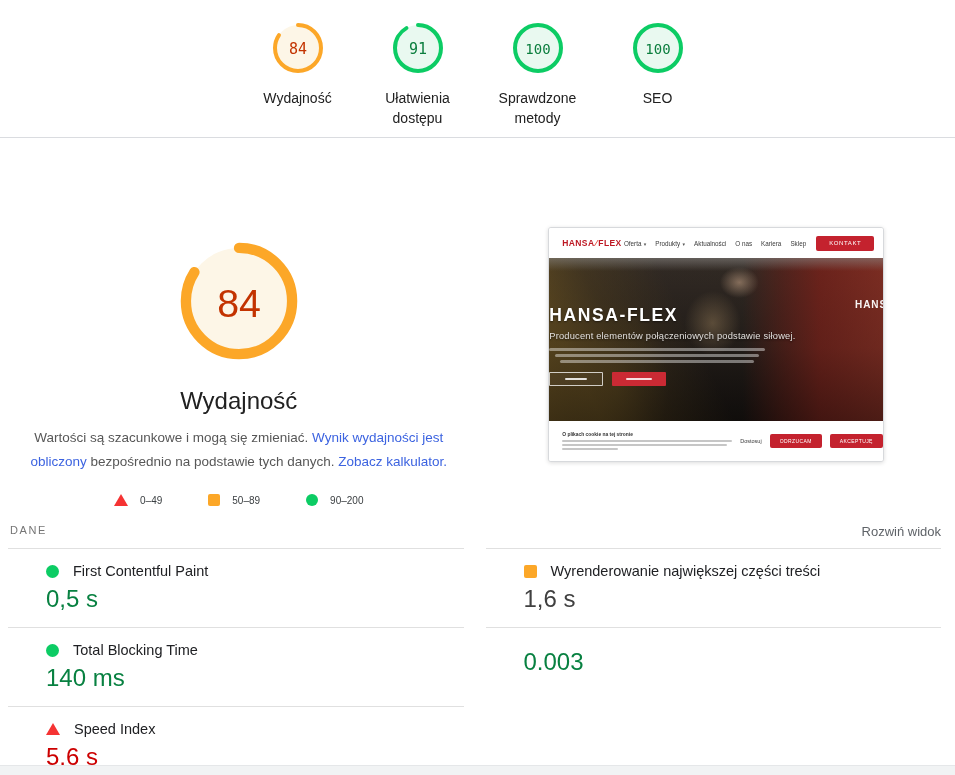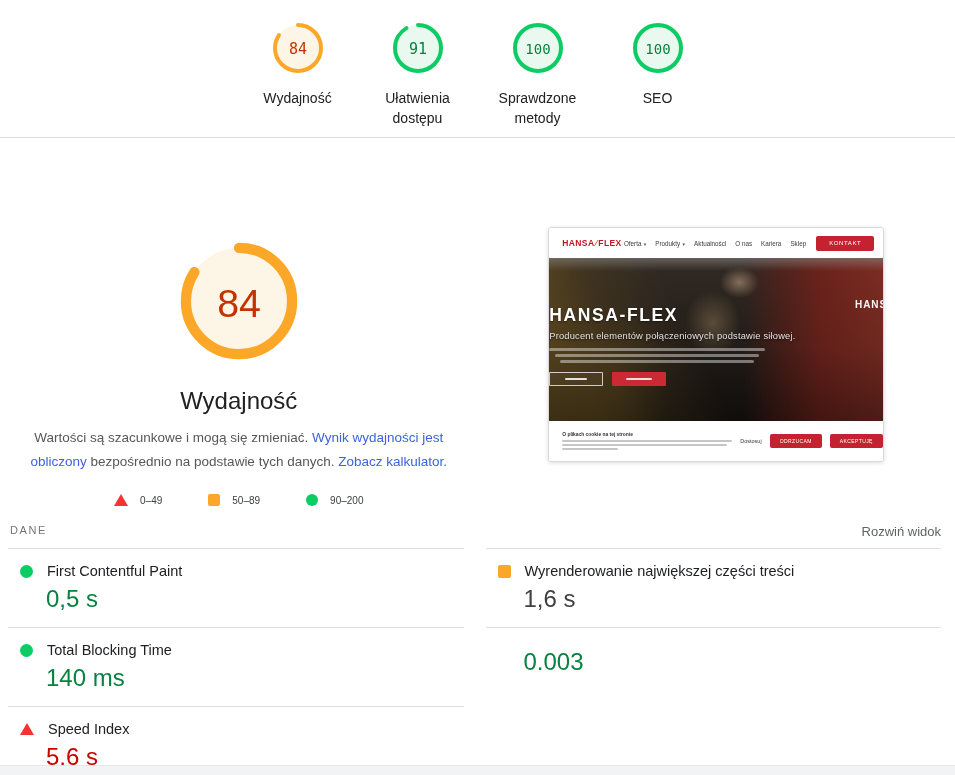--- a/index.html
+++ b/index.html
@@ -92,21 +92,21 @@
     border-radius:2px; font-weight:500; white-space:nowrap; }
 
   
   .metrics { padding:0 14px 0 8px; }
   .metrics-head { display:flex; justify-content:space-between; align-items:flex-start; padding:8px 0 9px 2px;gap:20px; }
   .metrics-label { font-size:11px; letter-spacing:1.6px; color:#757575; }
   .metrics-expand { font-size:13px; color:#5f6368; cursor:pointer; }
   .metrics-grid { display:flex; gap:22px; }
   .mcol { flex:1 1 0; }
   .metric { border-top:1px solid #e0e0e0; padding:14px 0 13px 12px; min-height:73px; }
-  .metric-head { display:flex; align-items:center; gap:14px; }
+  .metric-head { display:flex; align-items:center; gap:14px;margin-left:26px; }
   .metric-label { font-size:14.5px; color:#202124; }
   .metric-value { margin:5px 0 0 26px; font-size:24px; line-height:30px; }
   .metric-value[data-status="good"] { color:#088141; }
   .metric-value[data-status="average"] { color:#404040; }
   .metric-value[data-status="poor"] { color:#cc0000; }
 
   .bottom-strip { position:absolute; left:0; right:0; bottom:0; height:10px;
     background:#f1f3f4; border-top:1px solid #e5e7e9; }
 </style>
 </head>

